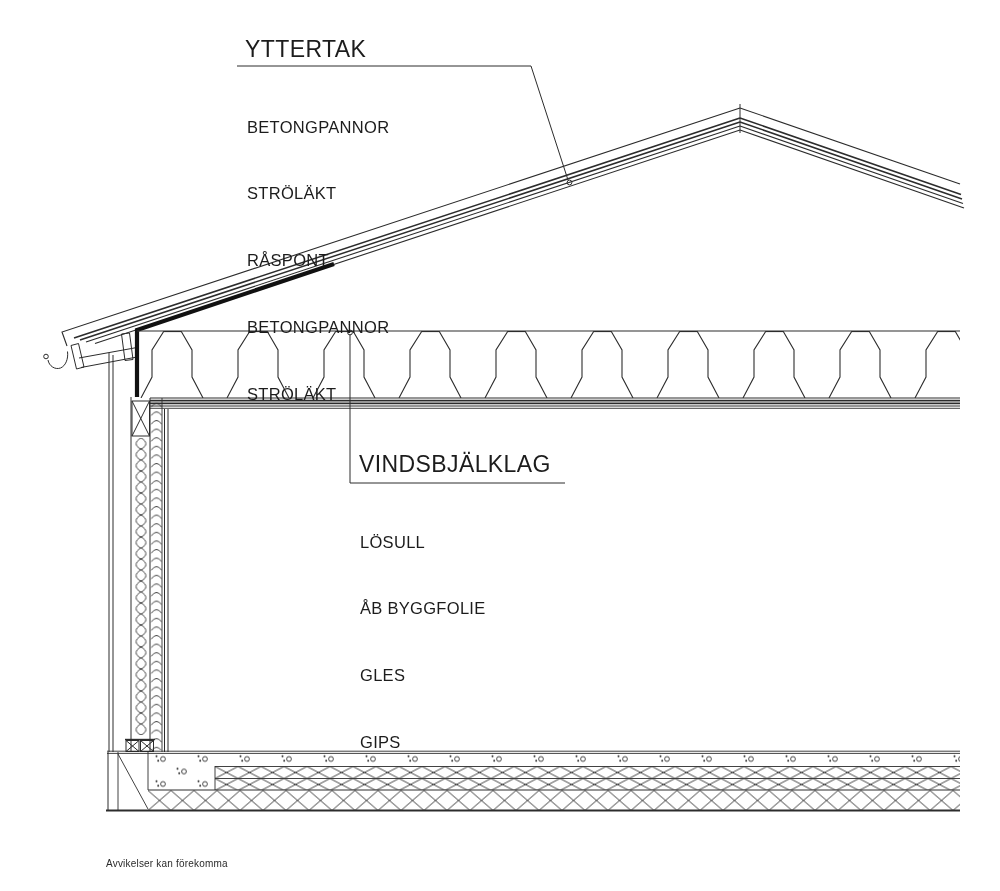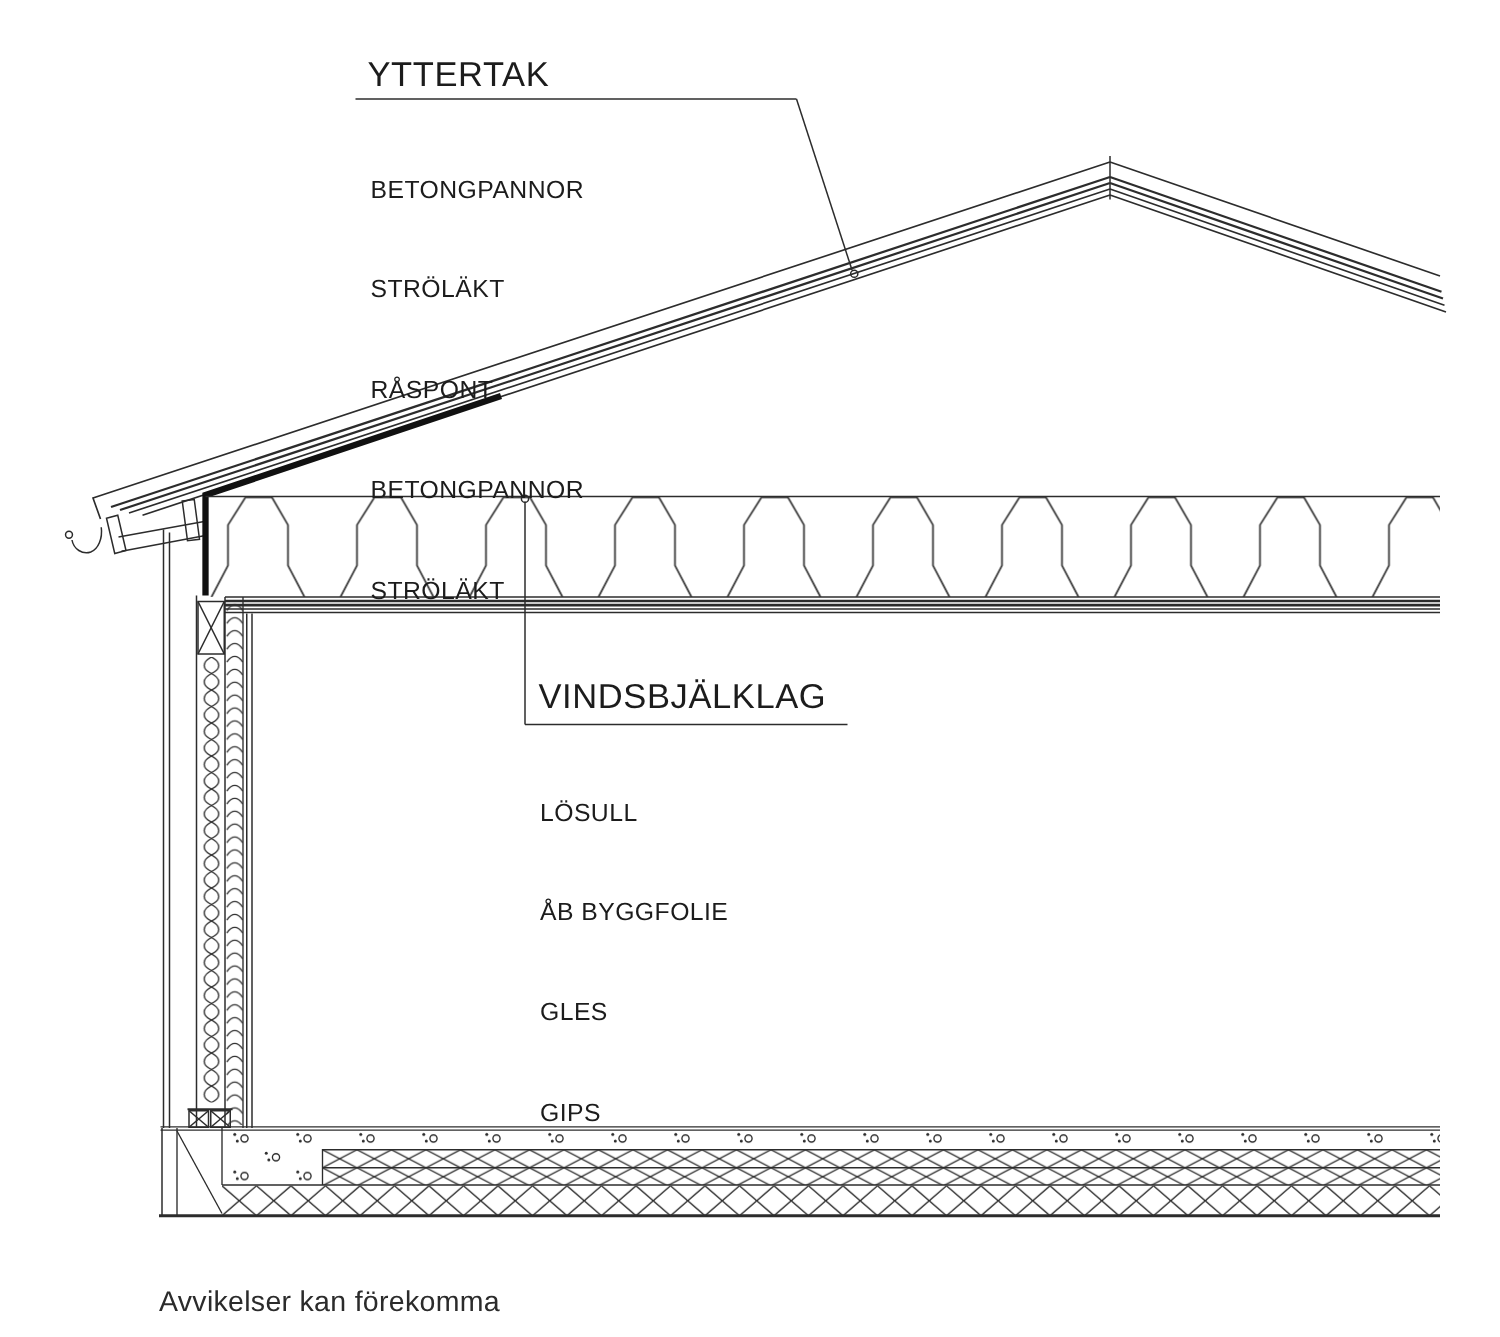--- a/index.html
+++ b/index.html
@@ -4,21 +4,21 @@
 <style>
   html,body{margin:0;padding:0;background:#ffffff;}
   #stage{
     position:relative;width:1000px;height:891px;background:#ffffff;overflow:hidden;
     font-family:"Liberation Sans", sans-serif;color:#1c1c1c;
   }
   #drawing{position:absolute;left:0;top:0;}
   .lbl{position:absolute;white-space:pre;color:#1c1c1c;}
   .lbl-title{font-size:23px;letter-spacing:0.4px;font-weight:400;}
   .lbl-items{font-size:16.5px;line-height:22.3px;letter-spacing:0.3px;font-weight:400;}
-  .footnote{position:absolute;font-size:19px;color:#2b2b2b;letter-spacing:0.2px;}
+  .footnote{position:absolute;font-size:10px;color:#2b2b2b;letter-spacing:0.2px;}
 </style>
 </head>
 <body>
 
 <div id="stage">
 
   <svg id="drawing" width="1000" height="891" viewBox="0 0 1000 891">
     <defs>
 
       <pattern id="p-bells" x="139" y="331" width="86" height="67" patternUnits="userSpaceOnUse">

